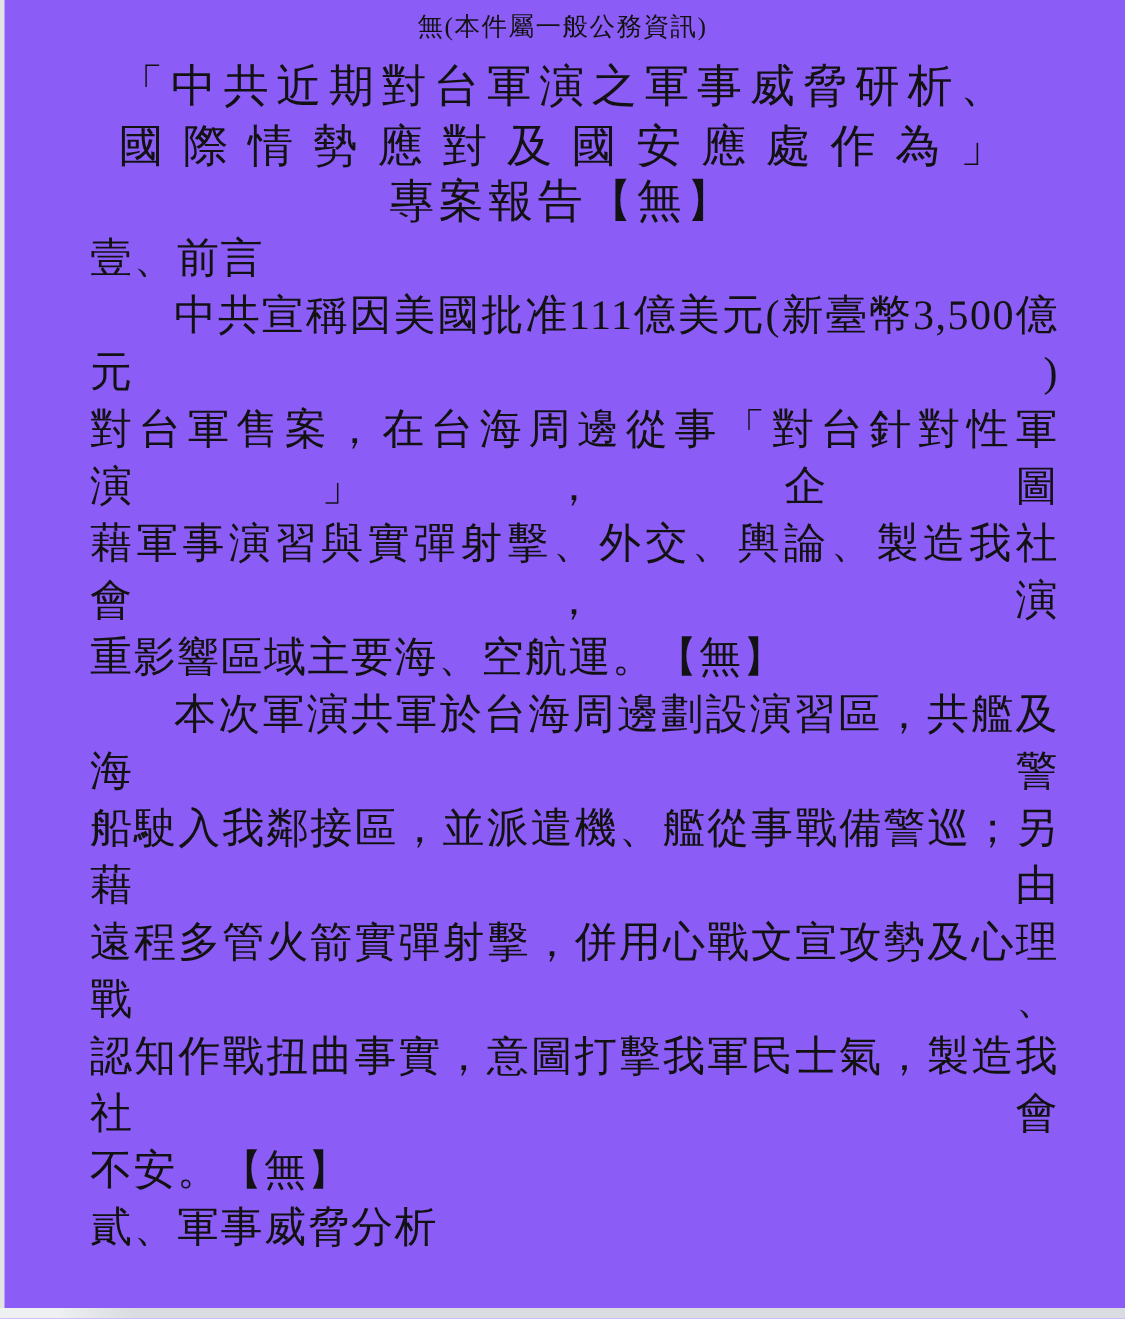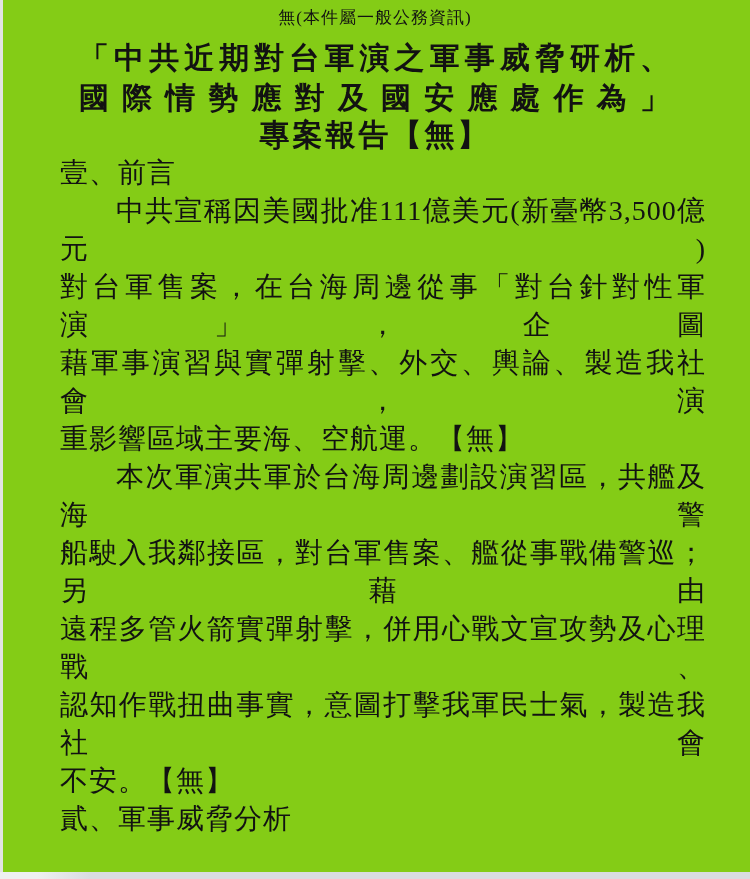--- a/index.html
+++ b/index.html
@@ -1,20 +1,20 @@
 <!DOCTYPE html>
 <html><head>
 <meta charset="utf-8">
 <style>
   html, body { margin: 0; padding: 0; background: #ffffff; }
   .page {
     position: relative;
     width: 750px;
     height: 879px;
-    background: #84cc16;
+    background: #8b5cf6;
     overflow: hidden;
     font-family: "Liberation Serif", "DejaVu Serif", serif;
     color: #121212;
   }
   .left-edge {
     position: absolute;
     left: 0; top: 0;
     width: 3px; height: 100%;
     background: #e3e3e3;
   }
@@ -28,21 +28,21 @@
     padding-top: 6px;
     font-size: 17px;
     line-height: 24px;
     text-align: center;
     letter-spacing: 1px;
   }
   .title-block {
     width: 592px;
     margin: 8px auto 0 auto;
     font-size: 30px;
-    font-weight: 700;
+    font-weight: 400;
   }
   .title-line {
     line-height: 40px;
     text-align: justify;
     text-align-last: justify;
     letter-spacing: 1px;
   }
   .title-line-last {
     line-height: 34px;
     text-align: left;
@@ -75,21 +75,21 @@
     <div class="title-line-last">專案報告【無】</div>
   </div>
 
   <div class="content">
       <div class="line h">壹、前言</div>
       <div class="line pf j">中共宣稱因美國批准111億美元(新臺幣3,500億元)</div>
       <div class="line j">對台軍售案，在台海周邊從事「對台針對性軍演」，企圖</div>
       <div class="line j">藉軍事演習與實彈射擊、外交、輿論、製造我社會，演</div>
       <div class="line">重影響區域主要海、空航運。【無】</div>
       <div class="line pf j">本次軍演共軍於台海周邊劃設演習區，共艦及海警</div>
-      <div class="line j">船駛入我鄰接區，對台軍售案、艦從事戰備警巡；另藉由</div>
+      <div class="line j">船駛入我鄰接區，並派遣機、艦從事戰備警巡；另藉由</div>
       <div class="line j">遠程多管火箭實彈射擊，併用心戰文宣攻勢及心理戰、</div>
       <div class="line j">認知作戰扭曲事實，意圖打擊我軍民士氣，製造我社會</div>
       <div class="line">不安。【無】</div>
       <div class="line h">貳、軍事威脅分析</div>
     </div>
 
   <div class="bottom-edge"></div>
 </div>
 
 </body></html>

